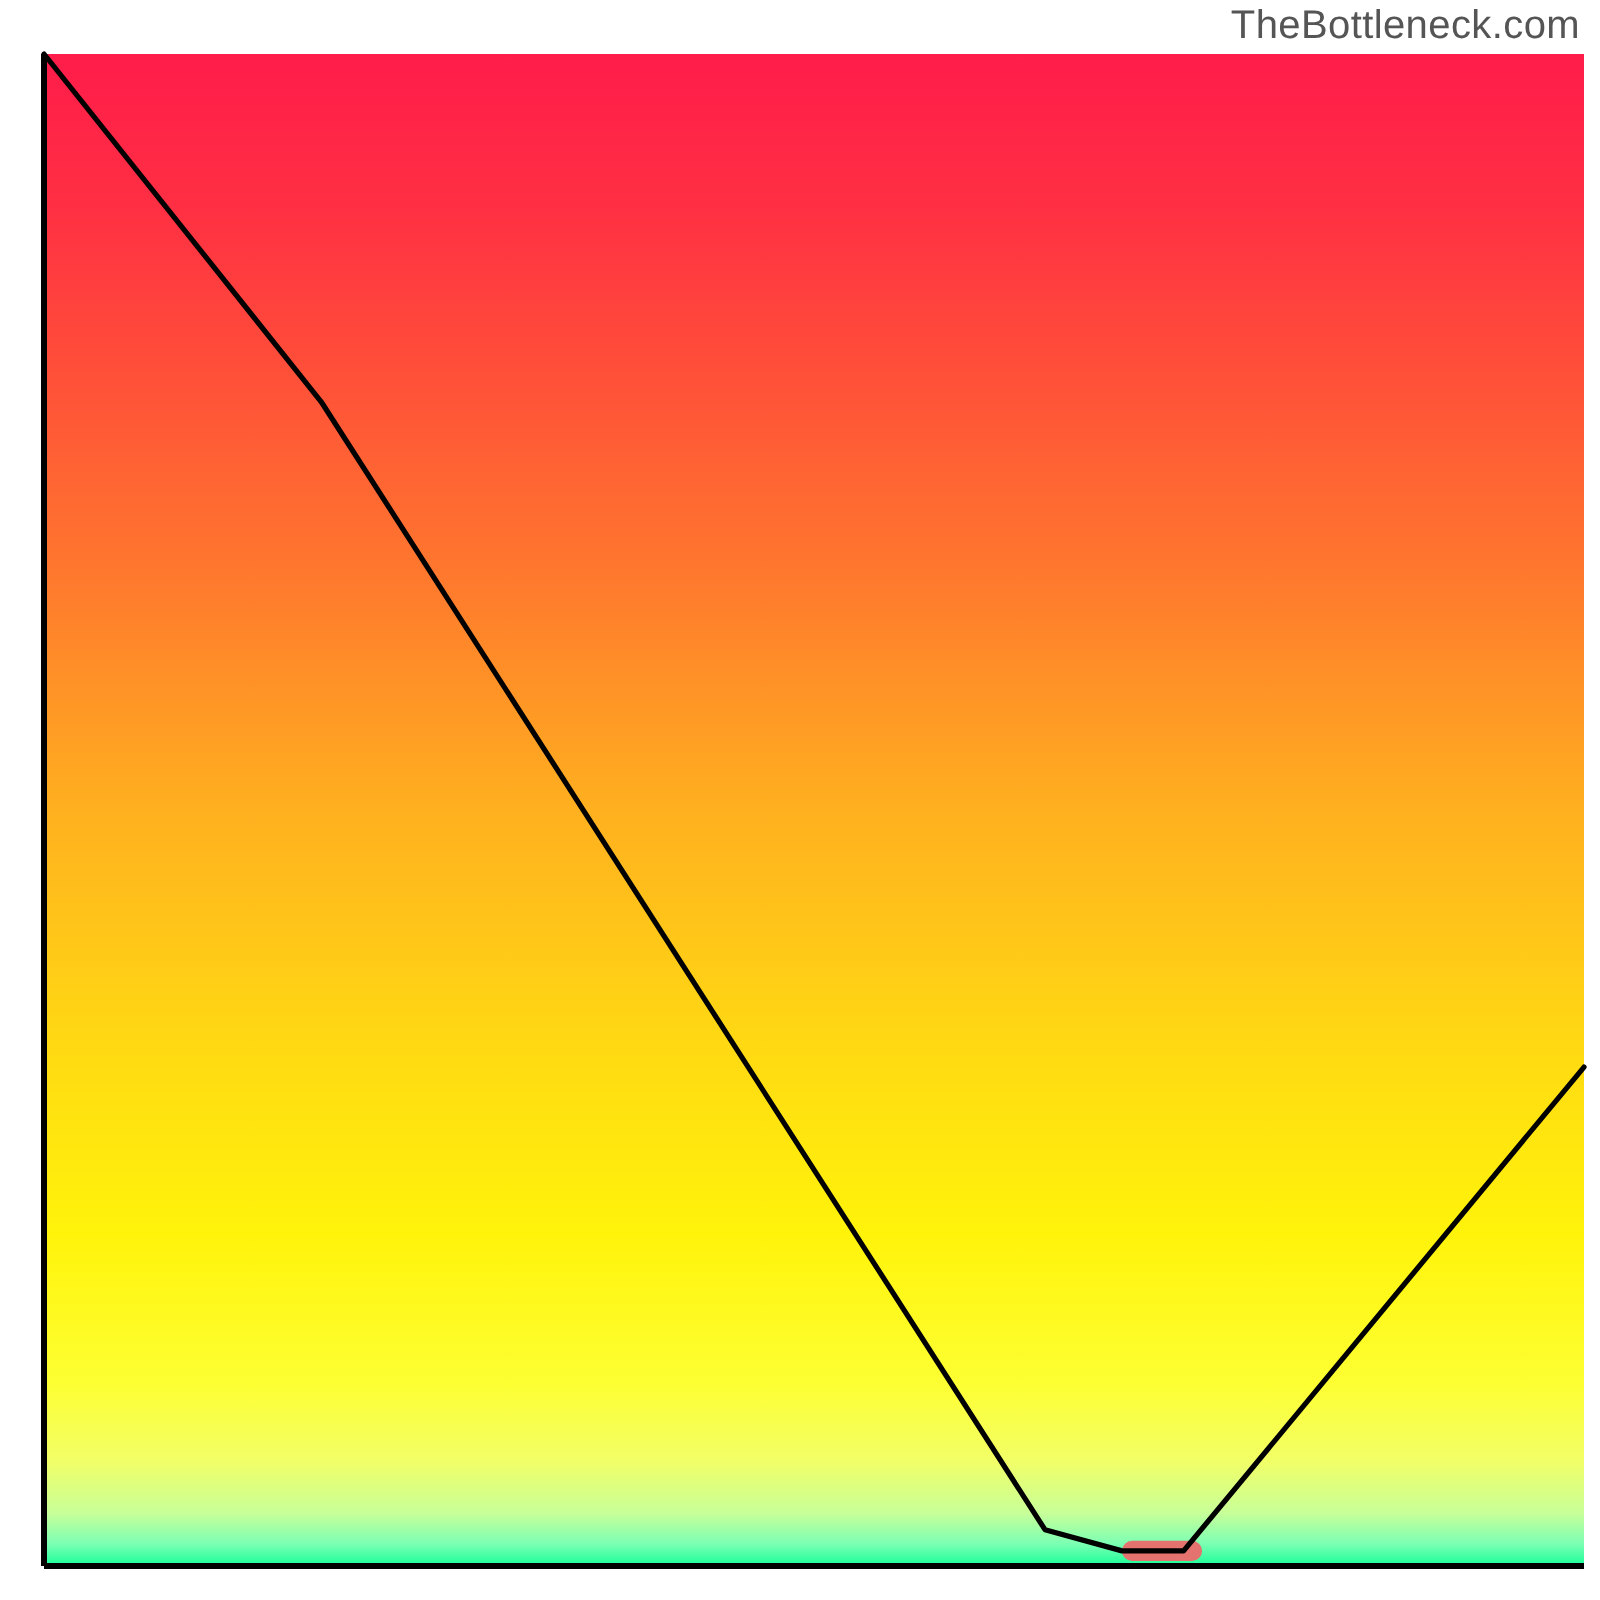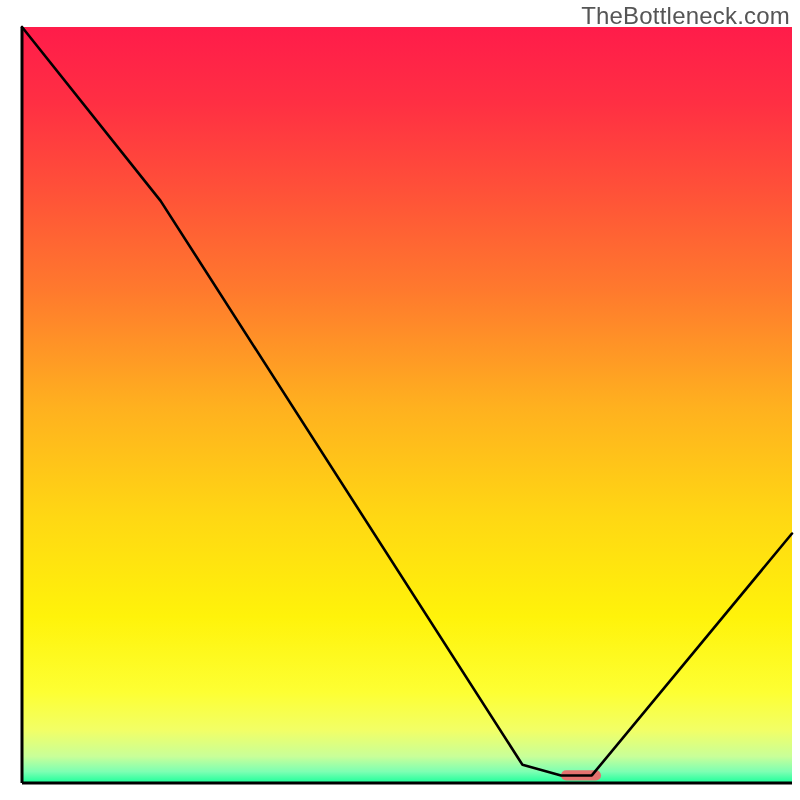--- a/index.html
+++ b/index.html
@@ -14,21 +14,21 @@
   .container {
     position: relative;
     width: 800px;
     height: 800px;
   }
   .watermark {
     position: absolute;
     top: 2px;
     right: 10px;
     color: #555555;
-    font-size: 24px;
+    font-size: 20px;
     font-weight: 500;
     letter-spacing: 0.2px;
     z-index: 5;
   }
   svg {
     position: absolute;
     left: 0;
     top: 0;
   }
 </style>

